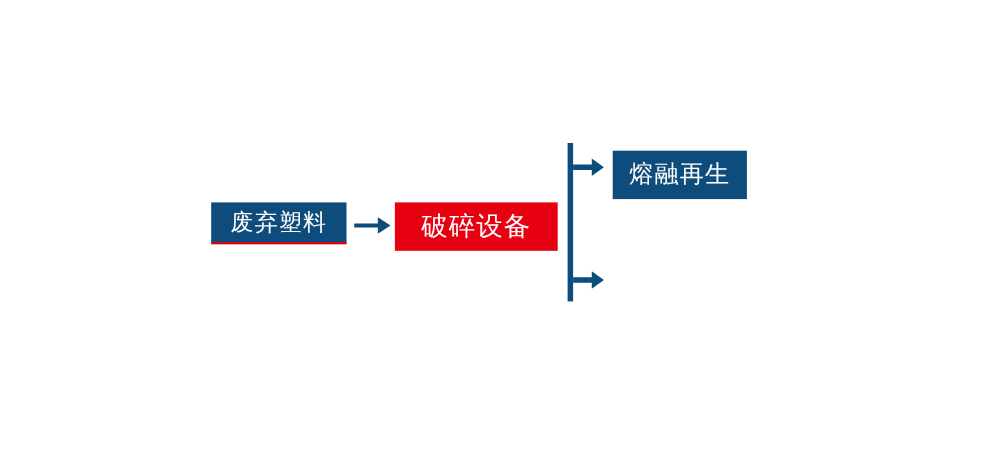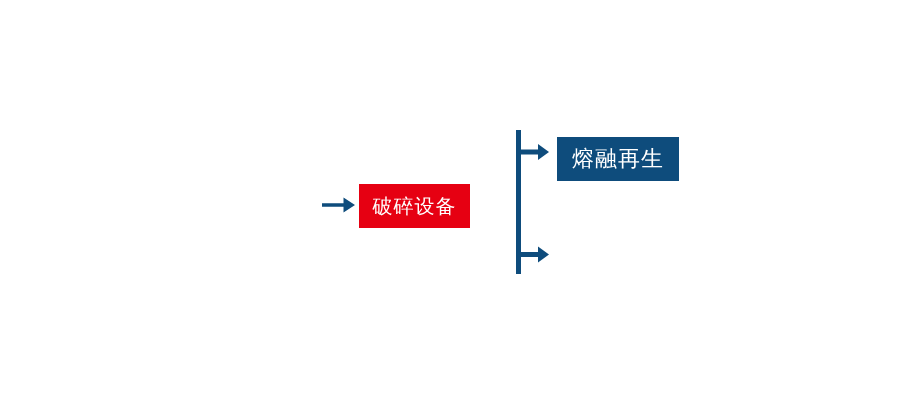--- a/index.html
+++ b/index.html
@@ -43,24 +43,24 @@
     height: 38px;
     background: #0E4C7C;
     border-bottom: 2px solid #E60012;
     font-size: 21px;
   }
 
   
   #node-process {
     left: 359px;
     top: 184px;
-    width: 111px;
+    width: 148px;
     height: 44px;
     background: #E60012;
-    font-size: 20px;
+    font-size: 24px;
   }
 
   
   #node-outcome-melt {
     left: 557px;
     top: 137px;
     width: 122px;
     height: 44px;
     background: #0E4C7C;
     font-size: 22px;
@@ -93,20 +93,23 @@
   .connector svg {
     display: block;
     overflow: visible;
   }
 </style>
 </head>
 <body>
 
 <div id="canvas">
 
+  <div class="node" id="node-source">
+    <span class="node-label">废弃塑料</span>
+  </div>
 
   <div class="connector" id="arrow-source-process">
     <svg width="34" height="30" viewBox="0 0 34 30" aria-hidden="true">
       <path d="M0 13.2 H21.5 V7.5 L33 15 L21.5 22.5 V16.8 H0 Z" fill="#0E4C7C"></path>
     </svg>
   </div>
 
   <div class="node" id="node-process">
     <span class="node-label">破碎设备</span>
   </div>

